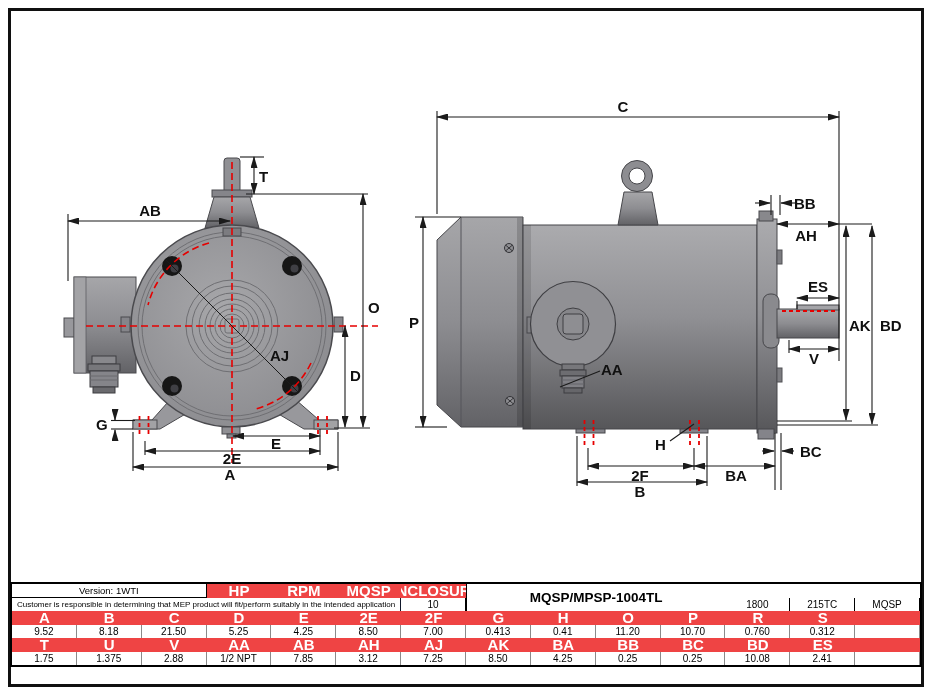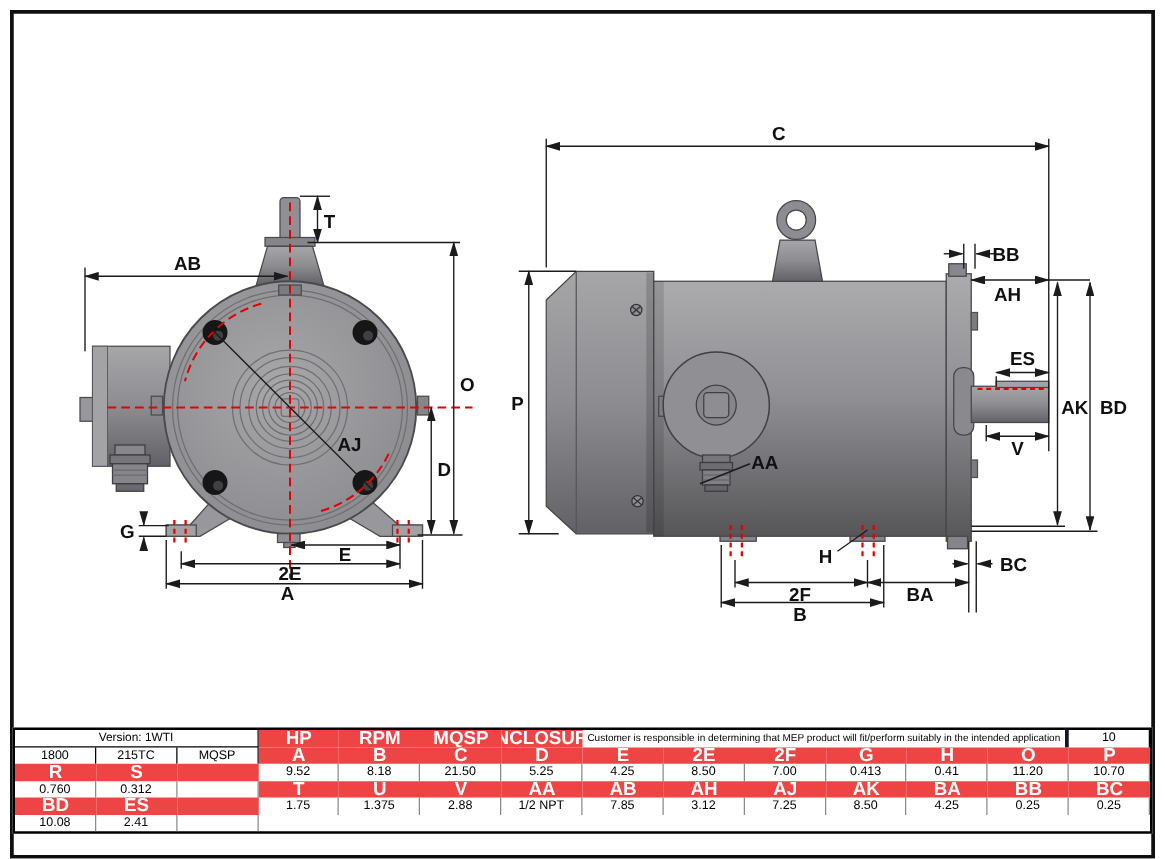--- a/index.html
+++ b/index.html
@@ -11,21 +11,21 @@
 
   
   .tbl { position:absolute; left:10px; top:582px; width:912px; height:85px;
          display:grid; grid-template-columns:repeat(14,1fr); grid-template-rows:repeat(6,1fr);
          border:2px solid #000; background:#fff; box-sizing:border-box; }
   .tc  { display:flex; align-items:center; justify-content:center;
          overflow:hidden; white-space:nowrap; color:#000; }
   .hdr { background:#ef4444; color:#fff; font-weight:bold; font-size:15px; }
   .val { font-size:10px; border-right:1px solid #8a8a8a;text-align:center; }
   .meta{ font-size:9.5px; border-right:1px solid #000; border-bottom:1px solid #000; }
-  .disc{ font-size:8px; border-right:3px solid #0f172a; }
+  .disc{ font-size:8px; border-right:1px solid #0f172a; }
   .sv  { font-size:10px; border-right:1px solid #000;text-align:right; }
   .model{ font-weight:bold; font-size:13.5px; border-left:1px solid #000; }
 
   
   .dim { stroke:#1b1b1b; stroke-width:1.1; fill:none; }
   .d2  { marker-start:url(#ar); marker-end:url(#ar); }
   .d1  { marker-end:url(#ar); }
   .red { stroke:#e60000; stroke-width:1.6; stroke-dasharray:7 4; fill:none; }
   .redf{ stroke:#e60000; stroke-width:1.8; stroke-dasharray:4 3; fill:none; }
   .lb  { font:bold 15px "Liberation Sans",sans-serif; fill:#101010; }
@@ -291,20 +291,21 @@
     </g>
   </svg>
 
   <div class="tbl">
 
     <div class="tc meta" style="grid-column:span 3">Version: 1WTI</div>
     <div class="tc hdr">HP</div>
     <div class="tc hdr">RPM</div>
     <div class="tc hdr">MQSP</div>
     <div class="tc hdr">ENCLOSURE</div>
+    <div class="tc model" style="grid-column:span 4; grid-row:span 2">MQSP/MPSP-1004TL</div>
 
     <div class="tc disc" style="grid-column:span 6">Customer is responsible in determining that MEP product will fit/perform suitably in the intended application</div>
     <div class="tc sv">10</div>
     <div class="tc sv">1800</div>
     <div class="tc sv">215TC</div>
     <div class="tc sv">MQSP</div>
 
     <div class="tc hdr">A</div>
     <div class="tc hdr">B</div>
     <div class="tc hdr">C</div>

